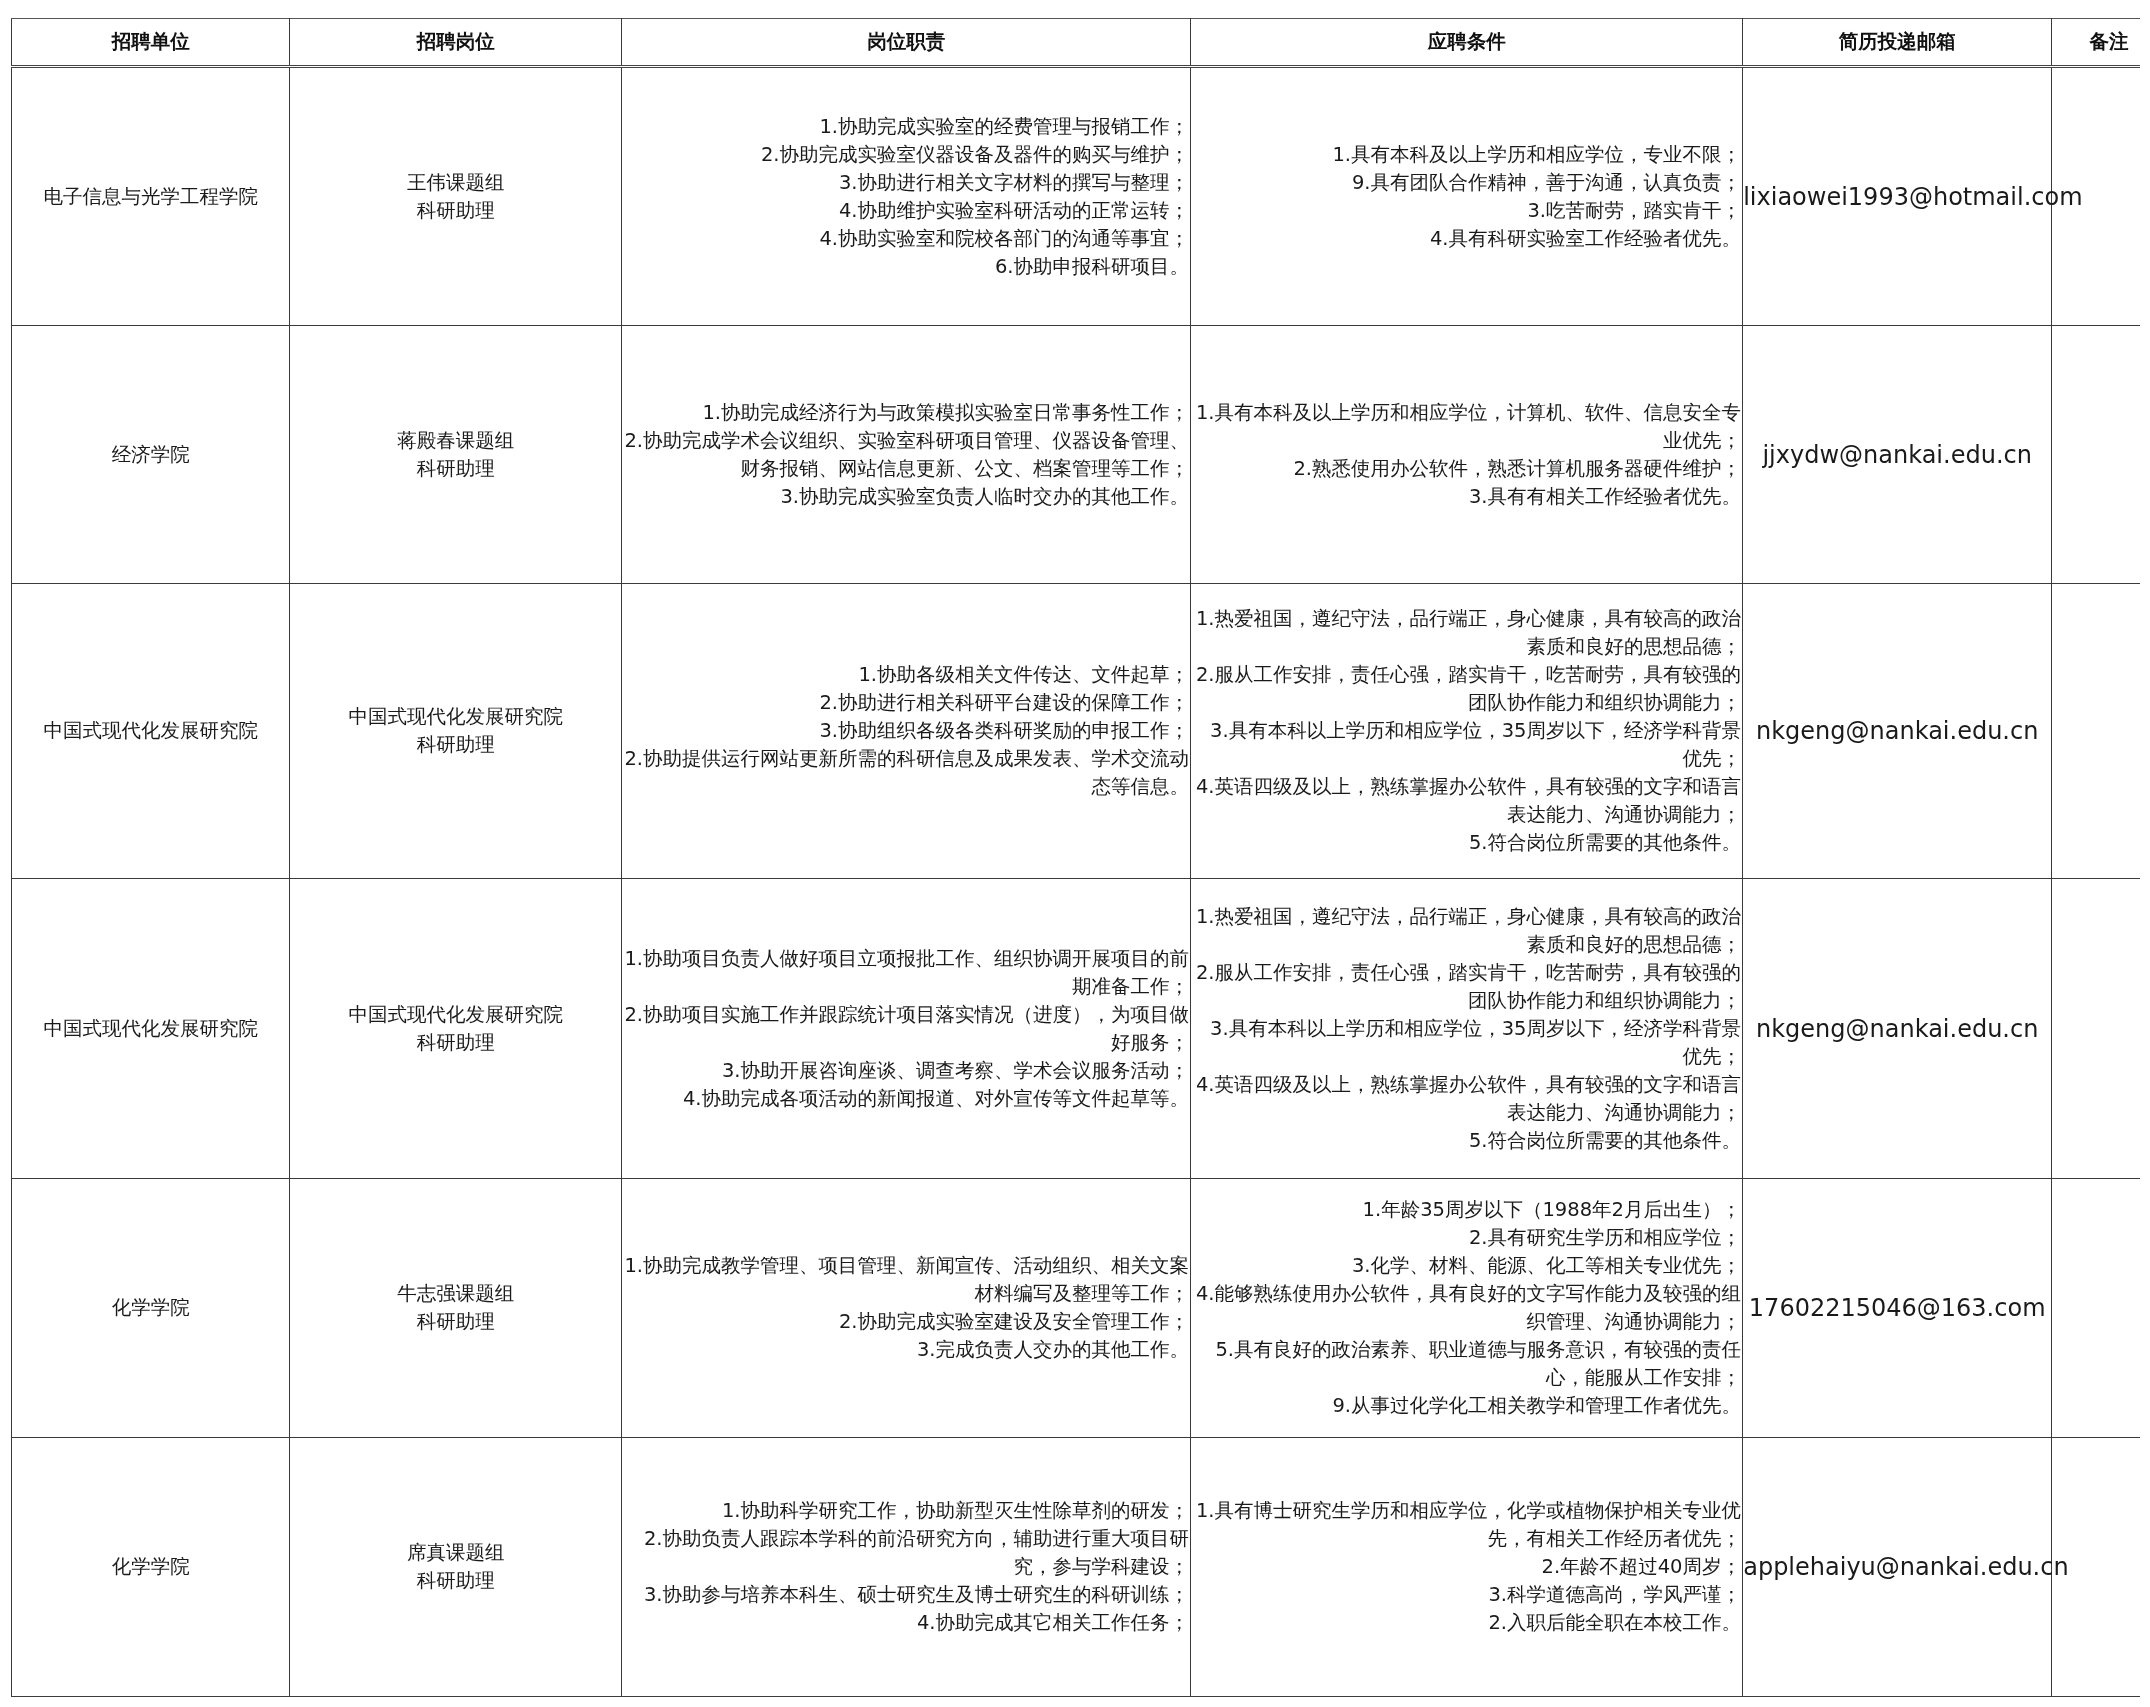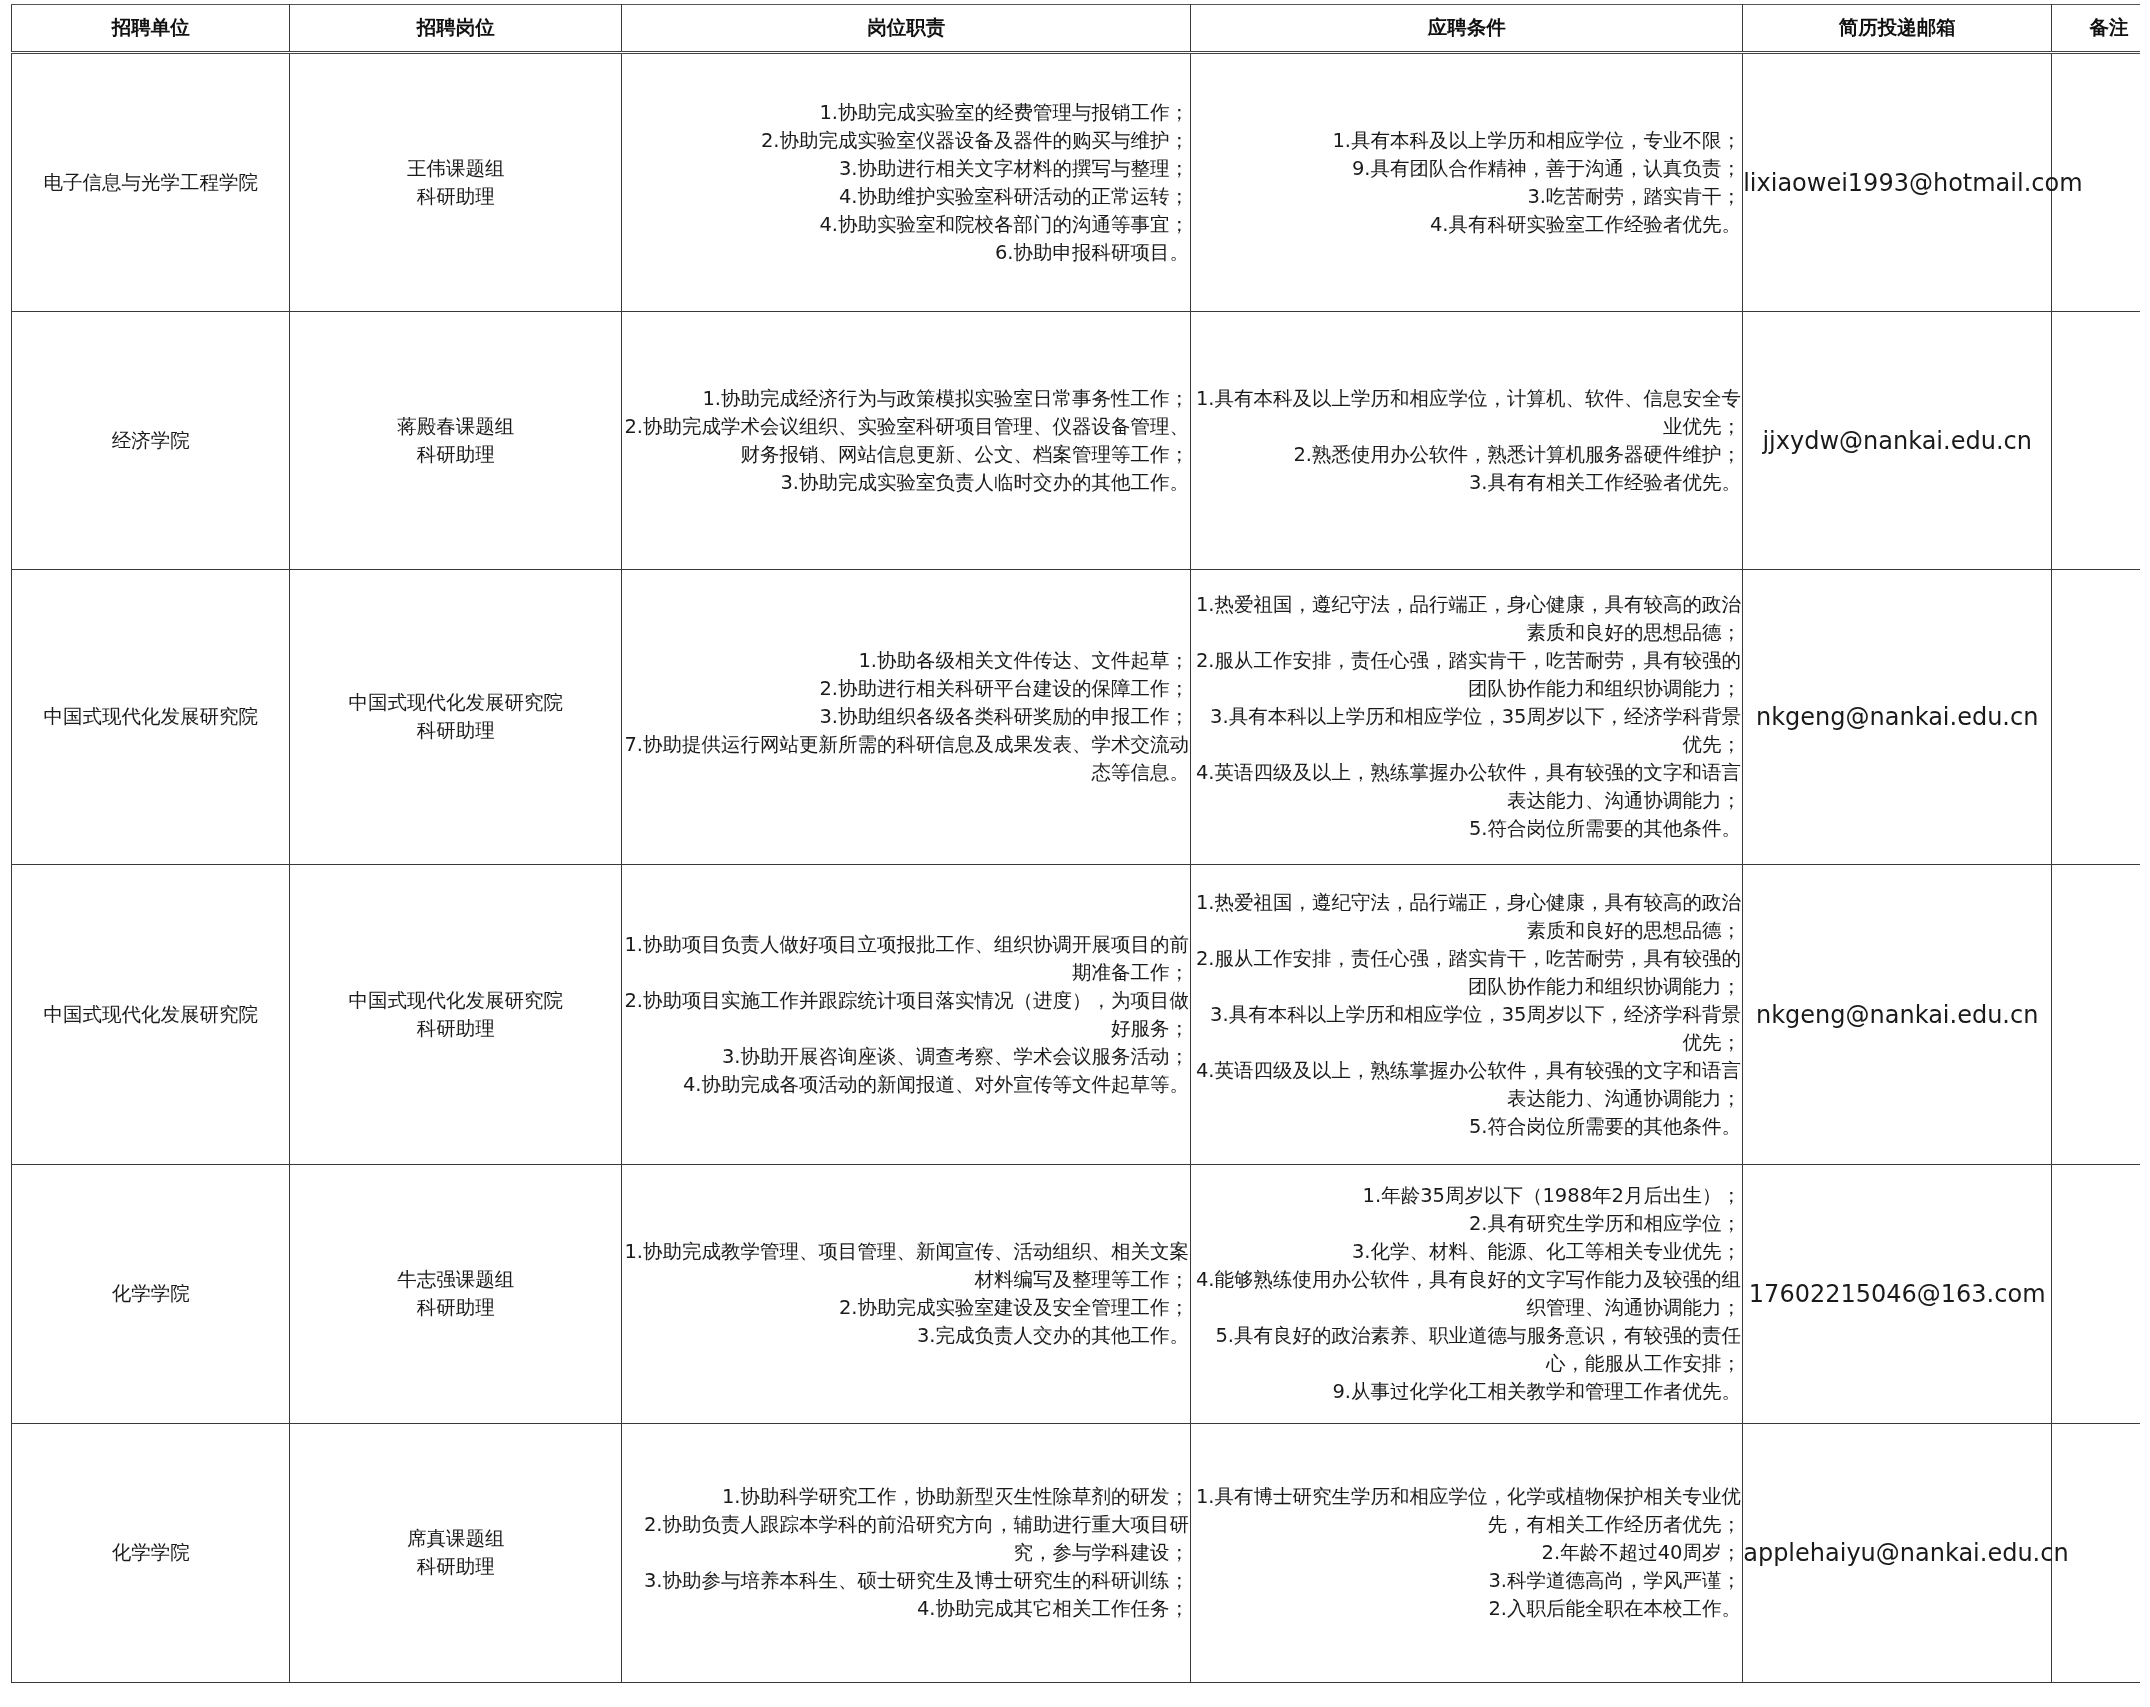--- a/index.html
+++ b/index.html
@@ -11,21 +11,21 @@
     width: 2151px;
     height: 1707px;
     overflow: hidden;
     position: relative;
     font-family: "DejaVu Sans", "Liberation Sans", sans-serif;
     color: #1a1a1a;
   }
   .sheet {
     position: absolute;
     left: 11.2px;
-    top: 4px;
+    top: 18px;
     width: 2129px;
     height: 1686px;
     overflow: hidden;
   }
   table.recruit {
     border-collapse: collapse;
     table-layout: fixed;
     width: 2154px;
   }
   table.recruit col.c-unit   { width: 278px; }
@@ -151,21 +151,21 @@
       <tr class="row-3">
         <td class="center">中国式现代化发展研究院</td>
         <td class="center">
           <span class="post-line">中国式现代化发展研究院</span>
           <span class="post-line">科研助理</span>
         </td>
         <td class="left">
           <span class="line">1.协助各级相关文件传达、文件起草；</span>
           <span class="line">2.协助进行相关科研平台建设的保障工作；</span>
           <span class="line">3.协助组织各级各类科研奖励的申报工作；</span>
-          <span class="line">7.协助提供运行网站更新所需的科研信息及成果发表、学术交流动态等信息。</span>
+          <span class="line">2.协助提供运行网站更新所需的科研信息及成果发表、学术交流动态等信息。</span>
         </td>
         <td class="left">
           <span class="line">1.热爱祖国，遵纪守法，品行端正，身心健康，具有较高的政治素质和良好的思想品德；</span>
           <span class="line">2.服从工作安排，责任心强，踏实肯干，吃苦耐劳，具有较强的团队协作能力和组织协调能力；</span>
           <span class="line">3.具有本科以上学历和相应学位，35周岁以下，经济学科背景优先；</span>
           <span class="line">4.英语四级及以上，熟练掌握办公软件，具有较强的文字和语言表达能力、沟通协调能力；</span>
           <span class="line">5.符合岗位所需要的其他条件。</span>
         </td>
         <td class="email">nkgeng@nankai.edu.cn</td>
         <td class="note"></td>

